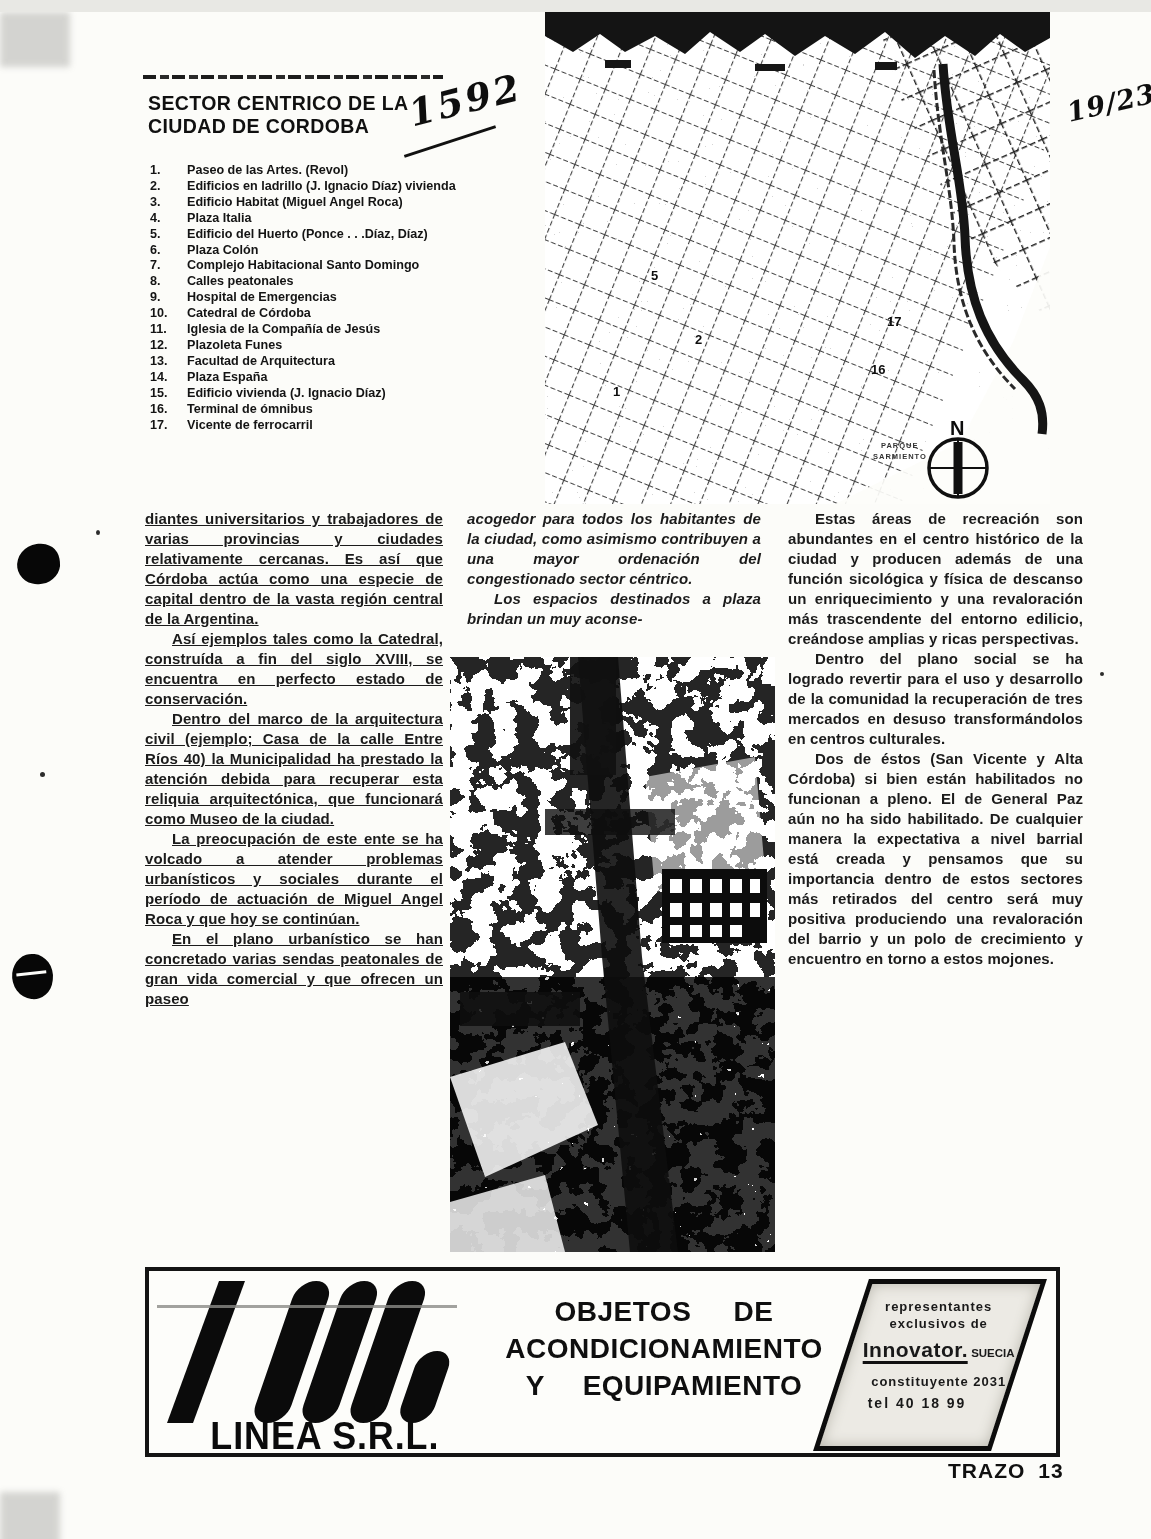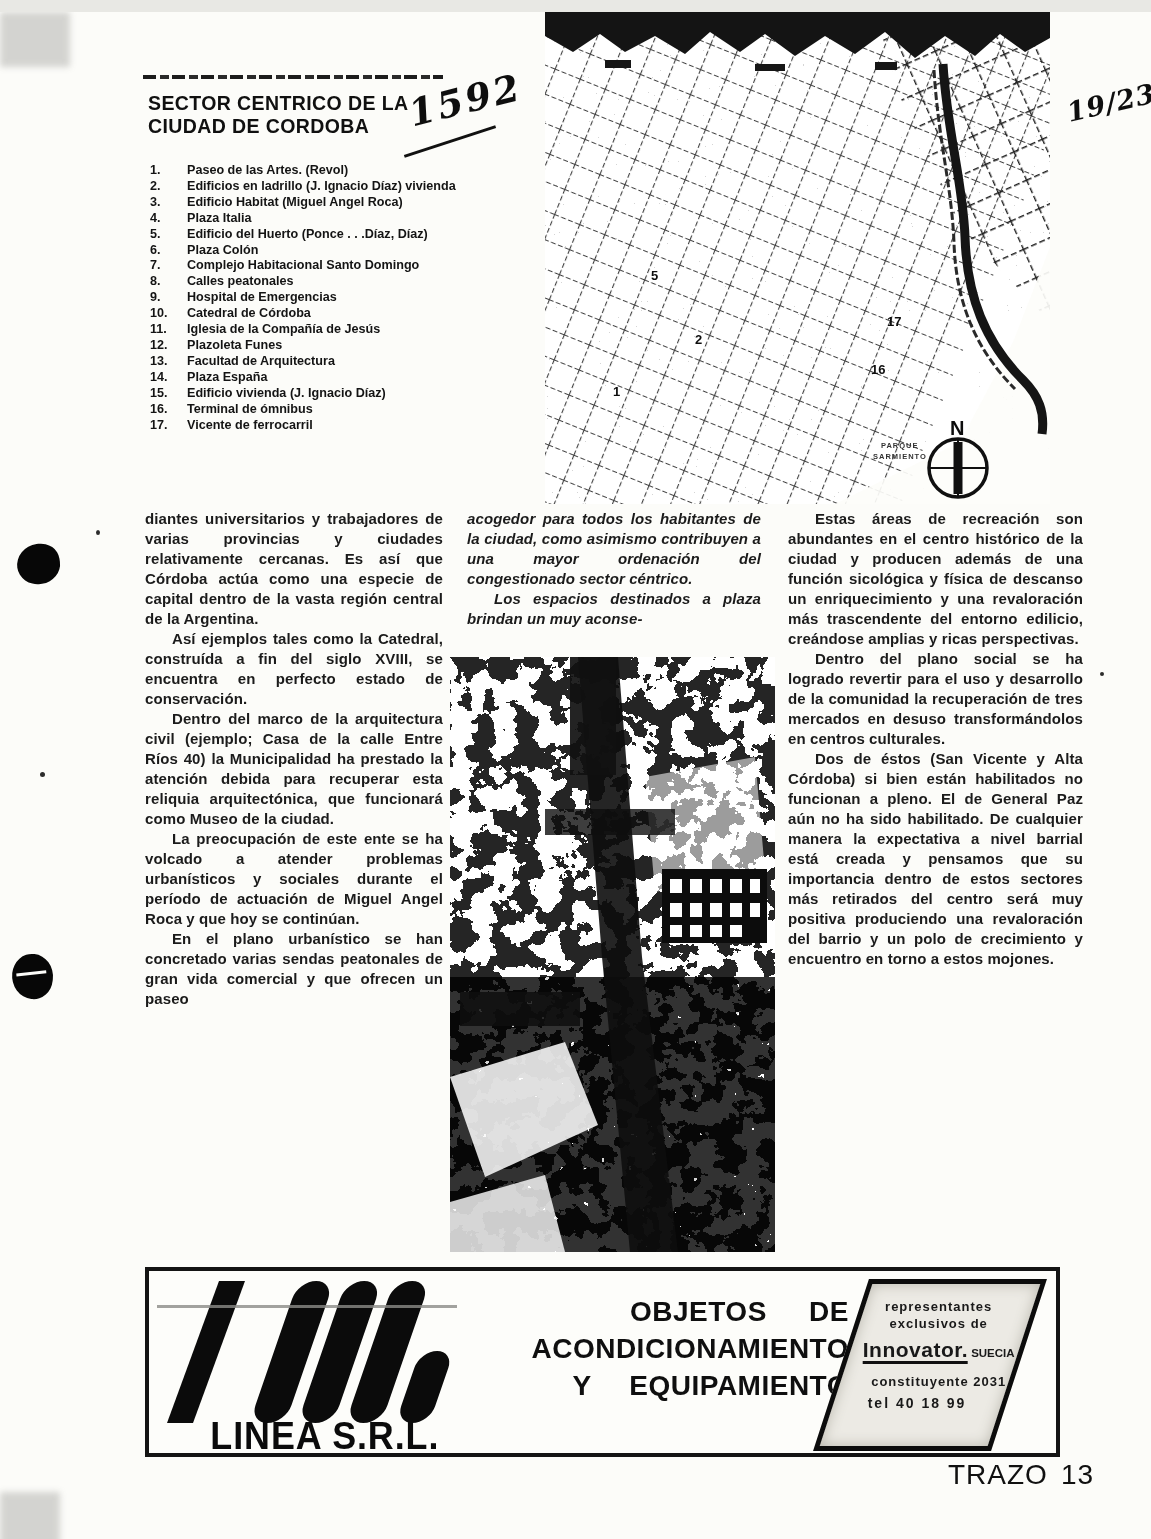--- a/index.html
+++ b/index.html
@@ -22,55 +22,55 @@
   .hand-1592-stroke{position:absolute;left:402px;top:128px;width:96px;height:3px;background:#111;transform:rotate(-18deg);}
   .hand-1923{left:1066px;top:74px;font-size:27px;transform:rotate(-13deg);letter-spacing:1px;}
   
   .map{position:absolute;left:545px;top:0px;}
   .mk{font-weight:700;font-size:13px;fill:#0d0d0d;font-family:"Liberation Sans",sans-serif;}
   .map-small{font-size:7.5px;font-weight:700;fill:#333;font-family:"Liberation Sans",sans-serif;letter-spacing:1px;}
   .compass-n{font-size:20px;font-weight:800;fill:#0d0d0d;font-family:"Liberation Sans",sans-serif;}
   
   .col{position:absolute;top:497px;text-align:justify;font-weight:700;
     font-size:15px;line-height:20px;color:#1b1b1b;letter-spacing:.1px;}
-  .col1{left:145px;width:298px;}
+  .col1{left:145px;width:298px;text-decoration:underline;}
   .col2{left:467px;width:294px;font-style:italic;}
   .col3{left:788px;width:295px;}
   .para{margin:0;text-indent:27px;}
   .para.first{text-indent:0;}
   
   .photo{position:absolute;left:450px;top:645px;}
   
   .hole{position:absolute;background:#070707;}
   .hole1{left:17px;top:532px;width:43px;height:40px;border-radius:54% 46% 50% 50%;transform:rotate(-8deg);}
   .hole2{left:12px;top:942px;width:41px;height:45px;border-radius:48% 52% 46% 54%;transform:rotate(6deg);}
   .hole2-slash{position:absolute;left:4px;top:18px;width:30px;height:3px;background:#fcfcf9;transform:rotate(-12deg);}
   .speck{position:absolute;background:#2c2c2c;border-radius:50%;}
   .smudge{position:absolute;background:#8a8a86;opacity:.35;filter:blur(3px);}
   
   .banner{position:absolute;left:145px;top:1255px;width:915px;height:190px;
     border:4px solid #141414;box-sizing:border-box;background:#fdfdfa;}
   .ad-logo{position:absolute;left:8px;top:2px;}
-  .ad-headline{position:absolute;left:330px;top:22px;width:370px;text-align:right;
+  .ad-headline{position:absolute;left:330px;top:22px;width:370px;text-align:center;
     font-weight:800;font-size:28px;line-height:37px;color:#0f0f0f;letter-spacing:.5px;}
   .ad-headline .w1{word-spacing:34px;}
   .ad-headline .w3{word-spacing:30px;}
   .inno-box{position:absolute;left:692px;top:8px;width:168px;height:162px;
     transform:skewX(-18deg);border:5px solid #0c0c0c;background:#eceae4;
     box-shadow:inset 0 0 14px #b9b7ad;}
   .inno-in{transform:skewX(18deg);padding:14px 4px 0 10px;text-align:center;
     color:#191919;filter:blur(.35px);}
   .inno-line{font-size:13px;font-weight:800;letter-spacing:1px;line-height:17px;}
   .inno-brand-row{margin-top:6px;white-space:nowrap;}
   .inno-brand{font-size:21px;font-weight:800;border-bottom:3px solid #111;letter-spacing:.5px;}
   .inno-country{font-size:11.5px;font-weight:700;margin-left:3px;}
   .inno-addr{margin-top:12px;font-size:13px;font-weight:800;letter-spacing:1px;}
   .inno-tel{margin-top:6px;font-size:14px;font-weight:800;letter-spacing:2px;text-align:left;padding-left:6px;}
   
-  .footer{position:absolute;left:948px;top:1447px;font-size:28px;font-weight:400;color:#101010;letter-spacing:1px;text-align:center;}
+  .footer{position:absolute;left:948px;top:1447px;font-size:21px;font-weight:700;color:#101010;letter-spacing:1px;text-align:center;}
   .footer .pg{margin-left:13px;}
 </style>
 </head>
 <body>
 
 <div class="page">
 
   <div class="smudge" style="left:0;top:0;width:70px;height:55px;"></div>
   <div class="smudge" style="left:0;top:1480px;width:60px;height:59px;"></div>
   <div class="speck" style="left:96px;top:518px;width:4px;height:5px;"></div>

